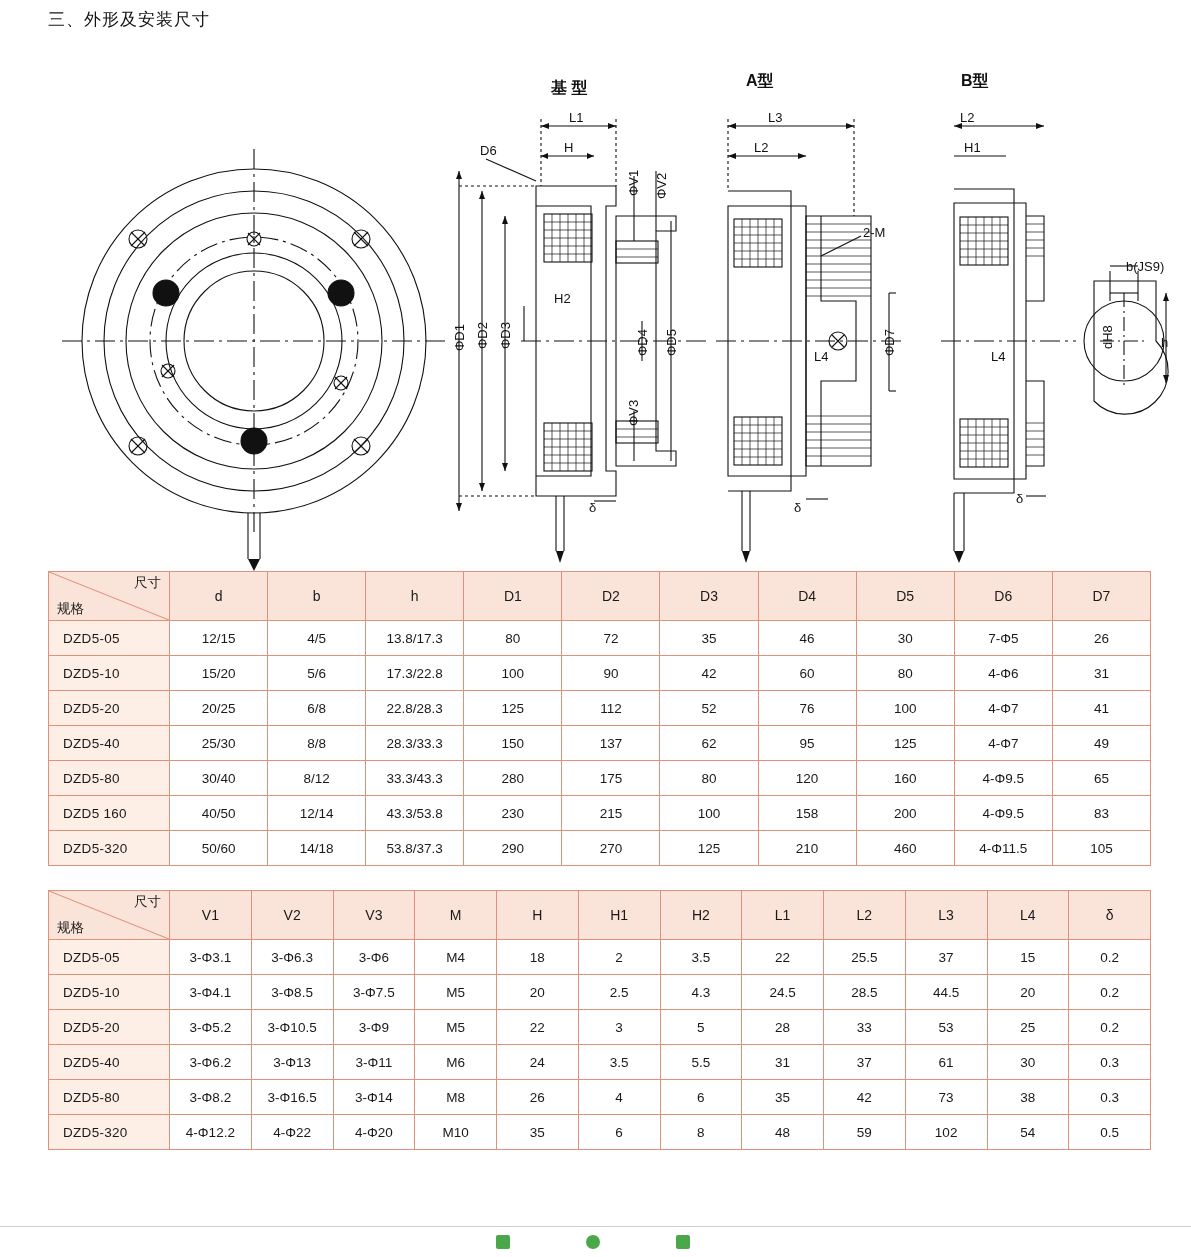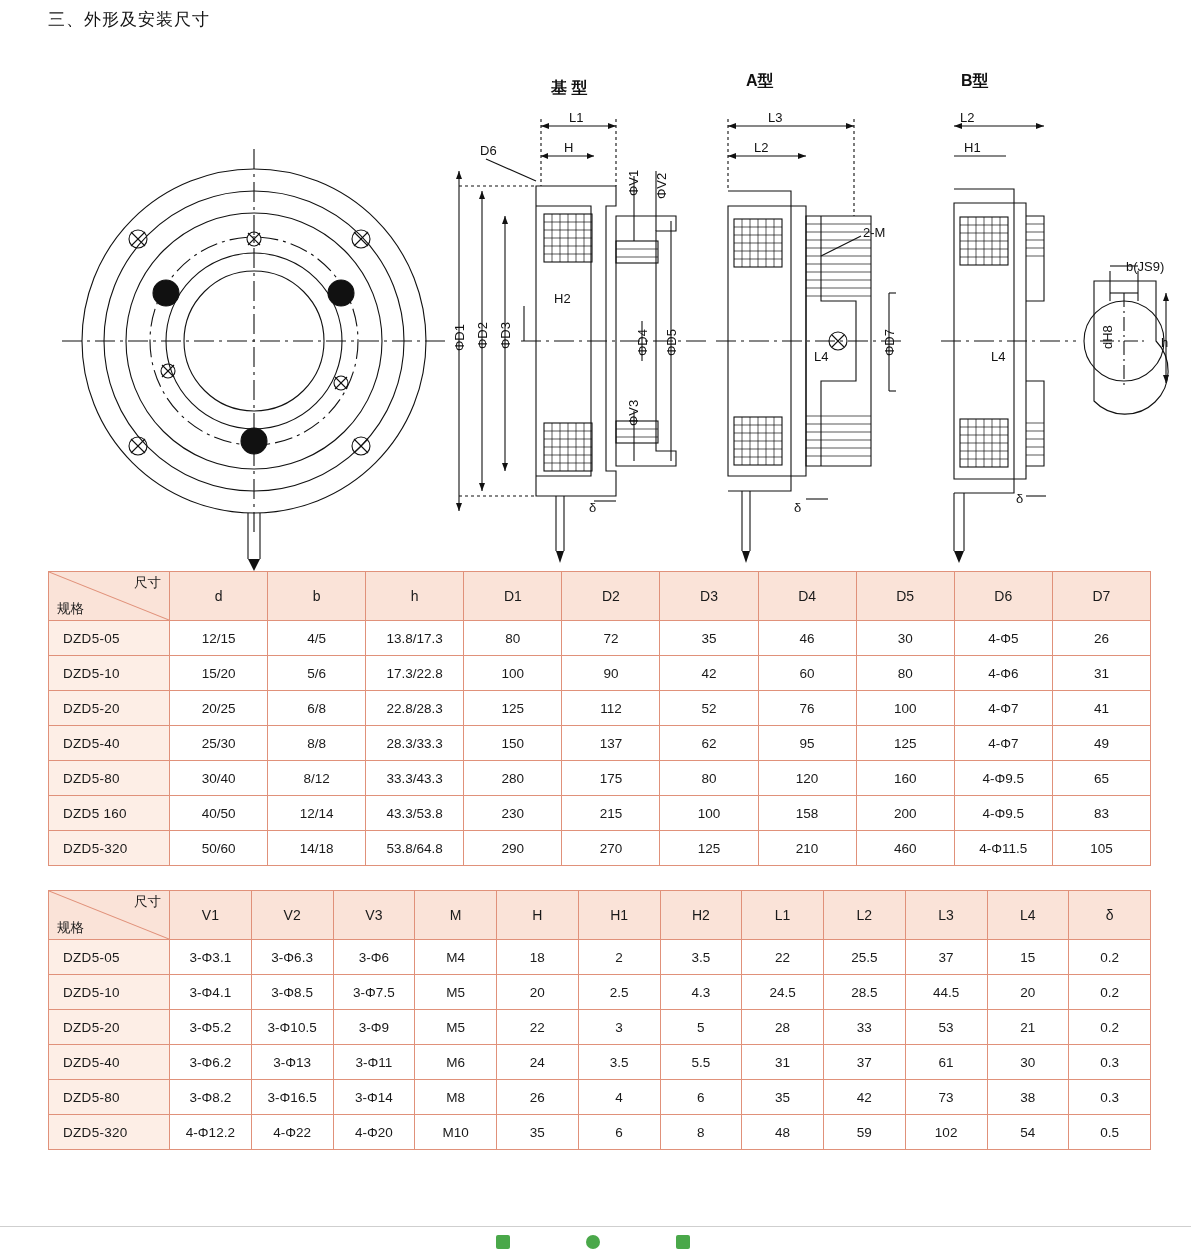--- a/index.html
+++ b/index.html
@@ -447,21 +447,21 @@
         <tr>
           <td>DZD5-05</td>
           <td>12/15</td>
           <td>4/5</td>
           <td>13.8/17.3</td>
           <td>80</td>
           <td>72</td>
           <td>35</td>
           <td>46</td>
           <td>30</td>
-          <td>4-Φ5</td>
+          <td>7-Φ5</td>
           <td>26</td>
         </tr>
         <tr>
           <td>DZD5-10</td>
           <td>15/20</td>
           <td>5/6</td>
           <td>17.3/22.8</td>
           <td>100</td>
           <td>90</td>
           <td>42</td>
@@ -519,21 +519,21 @@
           <td>100</td>
           <td>158</td>
           <td>200</td>
           <td>4-Φ9.5</td>
           <td>83</td>
         </tr>
         <tr>
           <td>DZD5-320</td>
           <td>50/60</td>
           <td>14/18</td>
-          <td>53.8/64.8</td>
+          <td>53.8/37.3</td>
           <td>290</td>
           <td>270</td>
           <td>125</td>
           <td>210</td>
           <td>460</td>
           <td>4-Φ11.5</td>
           <td>105</td>
         </tr>
       </tbody>
     </table>
@@ -600,21 +600,21 @@
           <td>3-Φ5.2</td>
           <td>3-Φ10.5</td>
           <td>3-Φ9</td>
           <td>M5</td>
           <td>22</td>
           <td>3</td>
           <td>5</td>
           <td>28</td>
           <td>33</td>
           <td>53</td>
-          <td>21</td>
+          <td>25</td>
           <td>0.2</td>
         </tr>
         <tr>
           <td>DZD5-40</td>
           <td>3-Φ6.2</td>
           <td>3-Φ13</td>
           <td>3-Φ11</td>
           <td>M6</td>
           <td>24</td>
           <td>3.5</td>

